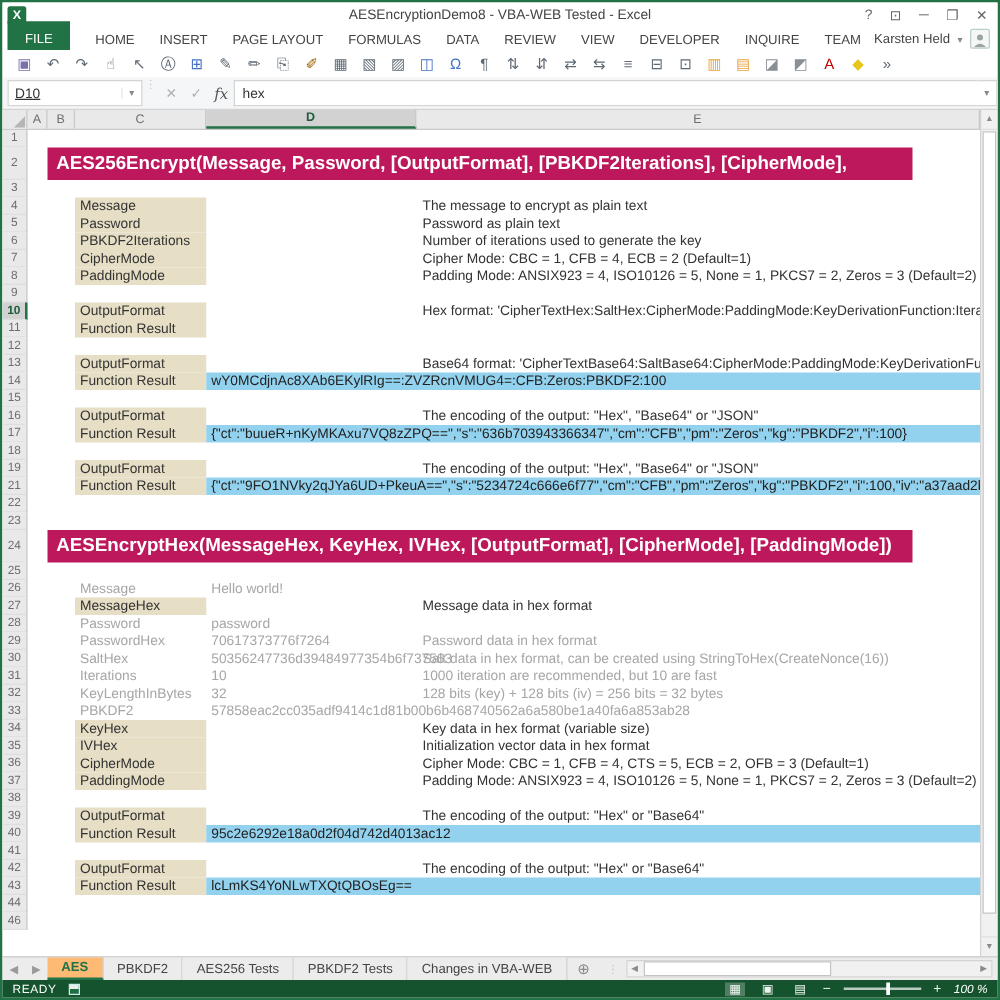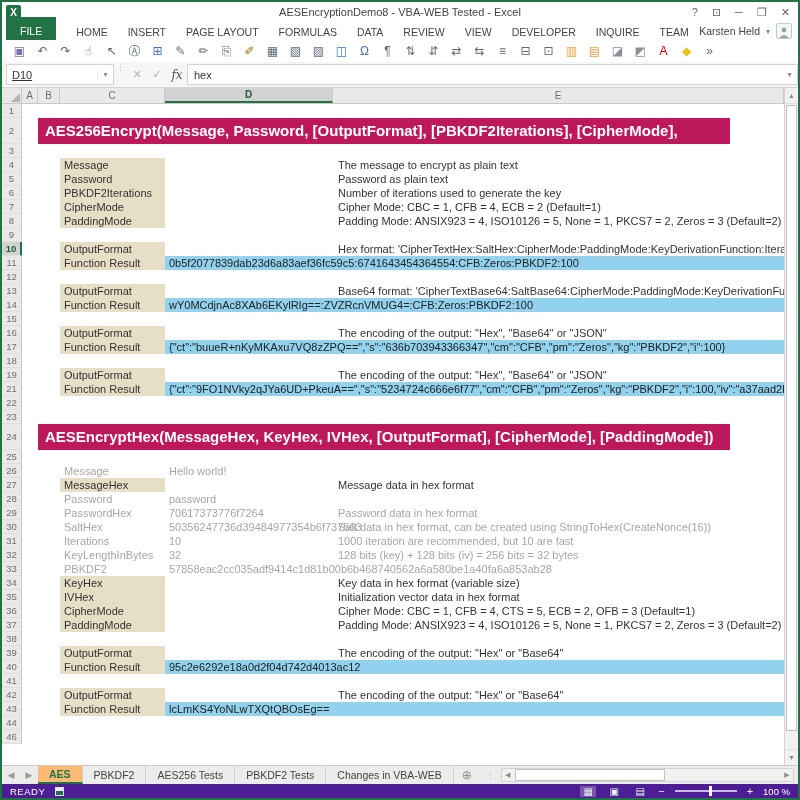--- a/index.html
+++ b/index.html
@@ -78,30 +78,30 @@
   .stab { display:flex; align-items:center; padding:0 11px; font-size:10.5px; color:#444; border-right:1px solid #d0d0d0; background:#ececec; white-space:nowrap; }
   .stab.active { background:#fdba74; color:#217346; font-weight:bold; border-bottom:2px solid #217346; border-right:1px solid #d0d0d0; }
   .addsheet { width:26px; display:flex; align-items:center; justify-content:center; color:#8a8a8a; font-size:12px; }
   .tabdots { display:flex; align-items:center; color:#c0c0c0; font-size:9px; padding:0 6px; }
   .hscroll { flex:1; margin:2px 4px 2px 0; background:#f1f1f1; border:1px solid #d4d4d4; position:relative; display:flex; align-items:center; }
   .hs-left { width:12px; text-align:center; font-size:7px; color:#8a8a8a; }
   .hs-thumb { position:absolute; left:13px; top:0; bottom:0; width:150px; background:#fff; border:1px solid #c3c3c3; }
   .hs-right { position:absolute; right:0; width:12px; text-align:center; font-size:7px; color:#8a8a8a; }
 
   
-  .statusbar { position:absolute; left:0; top:782px; width:796px; height:14px; background:#4c1d95; color:#fff; display:flex; align-items:center; font-size:9.5px; }
+  .statusbar { position:absolute; left:0; top:782px; width:796px; height:14px; background:#14532d; color:#fff; display:flex; align-items:center; font-size:9.5px; }
   .status-mode { padding-left:8px; letter-spacing:0.5px; }
   .macro-icon { width:9px; height:9px; border:1px solid #dff; margin-left:10px; background:linear-gradient(#fff 3px,#217346 3px); opacity:.9; }
   .status-right { margin-left:auto; display:flex; align-items:center; gap:10px; padding-right:8px; }
   .view-icon { font-size:10px; color:#eaf4ee; width:16px; text-align:center; }
   .view-icon.active { background:rgba(255,255,255,.25); }
   .zoom-minus,.zoom-plus { font-size:11px; color:#eaf4ee; }
   .zoom-track { width:62px; height:2px; background:rgba(255,255,255,.7); position:relative; }
   .zoom-thumb { position:absolute; left:55%; top:-4px; width:3px; height:10px; background:#fff; }
-  .zoom-pct { font-size:9.5px; }
+  .zoom-pct { font-size:9.5px;font-style:italic; }
 </style>
 </head>
 <body>
 
 <div class="window">
 
   <div class="titlebar">
     <div class="excel-logo">X</div>
     <div class="title-text">AESEncryptionDemo8 - VBA-WEB Tested - Excel</div>
     <div class="win-controls" id="win-controls">
@@ -258,21 +258,20 @@
         <div class="cell w-b"></div>
         <div class="cell lbl w-c fill">OutputFormat</div>
         <div class="cell val w-d green cell-selected">hex</div>
         <div class="cell desc w-e">Hex format: 'CipherTextHex:SaltHex:CipherMode:PaddingMode:KeyDerivationFunction:Iterations'</div>
       </div>
       <div class="grow">
         <div class="rowhead">11</div>
         <div class="cell w-a"></div>
         <div class="cell w-b"></div>
         <div class="cell lbl fill w-c">Function Result</div>
-        <div class="resultbar">0b5f2077839dab23d6a83aef36fc59c5:6741643454364554:CFB:Zeros:PBKDF2:100</div>
       </div>
       <div class="grow">
         <div class="rowhead">12</div>
         <div class="cell w-a"></div>
         <div class="cell w-b"></div>
         <div class="cell w-c"></div>
         <div class="cell w-d"></div>
         <div class="cell w-e"></div>
       </div>
       <div class="grow">

